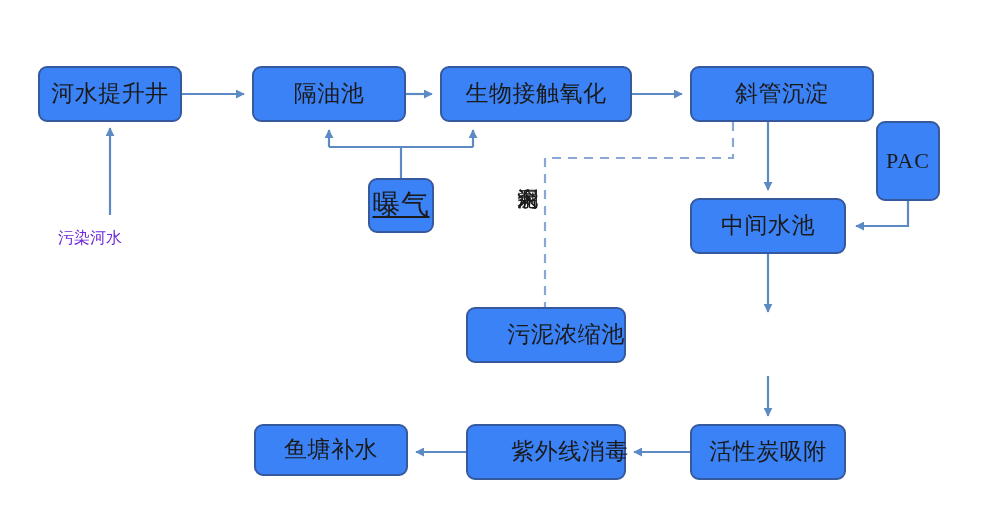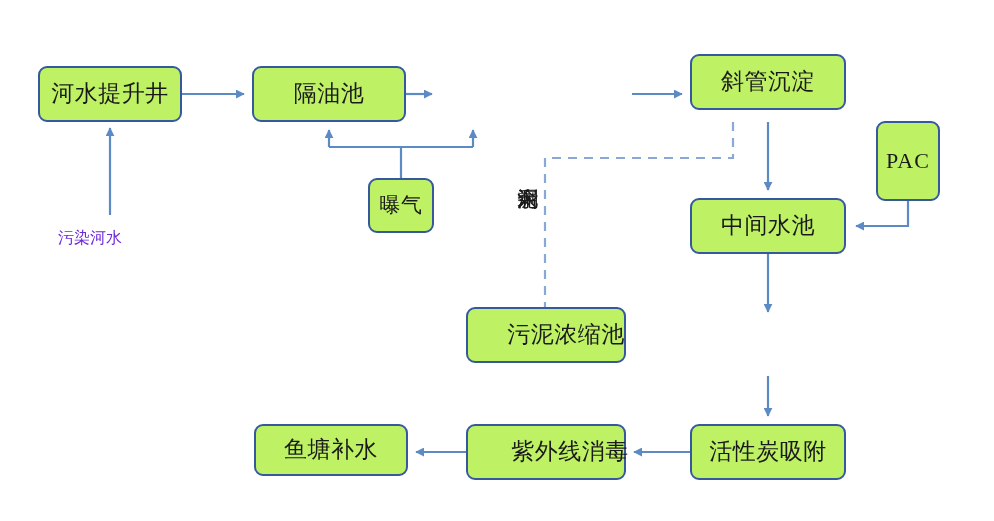--- a/index.html
+++ b/index.html
@@ -23,34 +23,35 @@
     top: 0;
     width: 994px;
     height: 521px;
     pointer-events: none;
   }
   .node {
     position: absolute;
     box-sizing: border-box;
     border: 2px solid #36599e;
     border-radius: 9px;
-    background: #bef264;
+    background: #3b82f6;
     display: flex;
     align-items: center;
     justify-content: center;
     color: #1a1a1a;
     font-family: "Liberation Serif", "DejaVu Serif", serif;
     font-size: 23px;
     line-height: 1.1;
     letter-spacing: 0.5px;
     white-space: nowrap;
     z-index: 2;
   }
   .node.small {
-    font-size: 21px;
+    font-size: 28px;
+    text-decoration: underline;
   }
   .node.latin {
     font-family: "Liberation Serif", "DejaVu Serif", serif;
     font-size: 22px;
     letter-spacing: 1px;
   }
   .free-label {
     position: absolute;
     color: #6d28d9;
     font-family: "Liberation Serif", "DejaVu Serif", serif;
@@ -118,22 +119,25 @@
   </svg>
 
   <div class="node" style="left:38px; top:66px; width:144px; height:56px;">
     <span>河水提升井</span>
   </div>
 
   <div class="node" style="left:252px; top:66px; width:154px; height:56px;">
     <span>隔油池</span>
   </div>
 
+  <div class="node" style="left:440px; top:66px; width:192px; height:56px;">
+    <span>生物接触氧化</span>
+  </div>
 
-  <div class="node" style="left:690px; top:54px; width:156px; height:56px;text-align:right;">
+  <div class="node" style="left:690px; top:66px; width:184px; height:56px;text-align:right;">
     <span>斜管沉淀</span>
   </div>
 
   <div class="node latin" style="left:876px; top:121px; width:64px; height:80px;">
     <span>PAC</span>
   </div>
 
   <div class="node small" style="left:368px; top:178px; width:66px; height:55px;">
     <span>曝气</span>
   </div>

